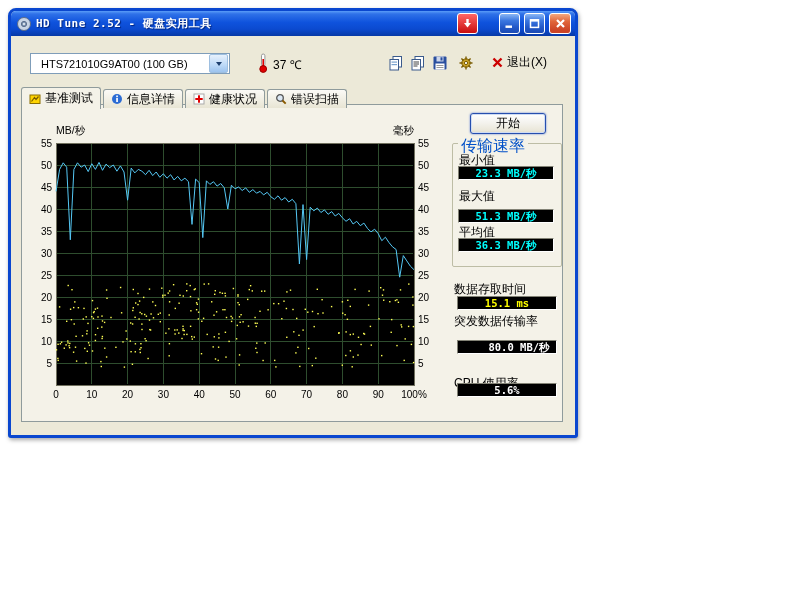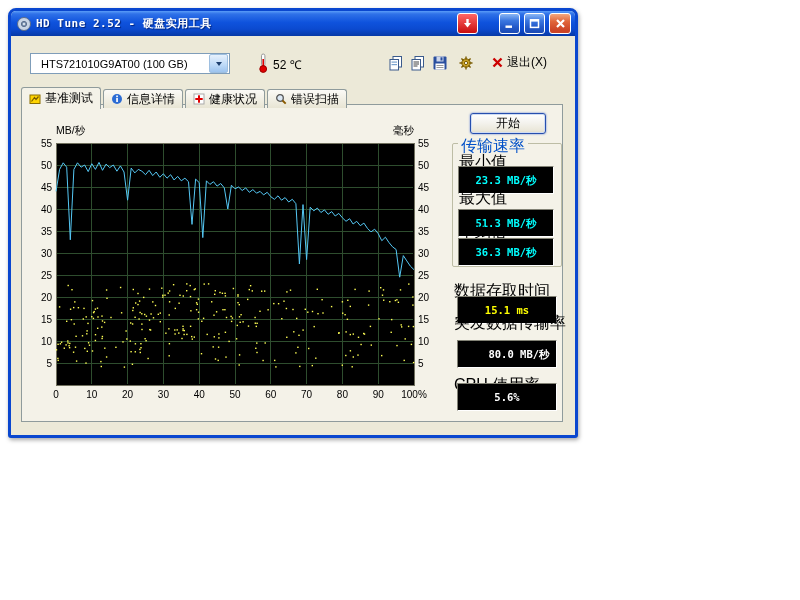--- a/index.html
+++ b/index.html
@@ -44,22 +44,22 @@
   #panel{position:absolute;left:10px;top:68px;width:542px;height:318px;box-sizing:border-box;
        border:1px solid #8f9b9c;background:#f4f2e8;z-index:2;}
   #bench-chart{position:absolute;left:4px;top:12px;}
   #start-btn{position:absolute;left:448px;top:8px;width:76px;height:21px;box-sizing:border-box;
        border:1px solid #274fae;border-radius:3px;cursor:pointer;font-size:12px;
        background:linear-gradient(180deg,#fff,#f4f3ee 45%,#e9e6d8 90%,#d8d4c0);
        box-shadow:inset 0 0 0 1px #cfdcf3, 0 0 2px #4a6fd0;}
   #transfer-group{position:absolute;left:430px;top:38px;width:110px;height:124px;box-sizing:border-box;
        border:1px solid #bdbda5;border-radius:2px;}
   #transfer-legend{position:absolute;left:5px;top:-8px;background:#f4f2e8;padding:0 3px;font-size:16px;}
-  .stat-label{position:absolute;font-size:16px;white-space:nowrap;}
-  .val-box{position:absolute;height:28px;box-sizing:border-box;background:#000;
+  .stat-label{position:absolute;font-size:12px;white-space:nowrap;}
+  .val-box{position:absolute;height:14px;box-sizing:border-box;background:#000;
        border-top:1px solid #828275;border-left:1px solid #828275;
        border-bottom:1px solid #fff;border-right:1px solid #fff;
        display:flex;align-items:center;justify-content:center;
        font-family:"DejaVu Sans Mono", monospace;font-size:10.5px;font-weight:bold;line-height:12px;}
   
   #transfer-group .stat-label{left:6px;}
   #min-box,#max-box,#avg-box{left:5px;width:96px;}
 </style>
 </head>
 <body>
@@ -119,21 +119,21 @@
           </span>
       </div>
 
       <span id="thermo">
         <svg width="13" height="22">
             <rect x="4.5" y="2" width="3.4" height="12" rx="1.7" fill="#fff" stroke="#999"></rect>
             <rect x="5.4" y="7" width="1.6" height="8" fill="#e00000"></rect>
             <circle cx="6.2" cy="17" r="3.4" fill="#e00000" stroke="#990000"></circle>
           </svg>
       </span>
-      <span id="temp-text">52 ℃</span>
+      <span id="temp-text">37 ℃</span>
 
       <button class="tool-btn" style="left:374px;">
         <span style="display:flex;">
           <svg width="18" height="18">
               <rect x="6" y="2.5" width="8.5" height="10.5" fill="#fff" stroke="#3a5a8c"></rect>
               <rect x="3" y="5.5" width="8.5" height="10.5" fill="#fff" stroke="#3a5a8c"></rect>
               <rect x="4.5" y="7.5" width="5.5" height="1.2" fill="#7ba3d0"></rect>
               <rect x="4.5" y="10" width="5.5" height="1.2" fill="#7ba3d0"></rect>
             </svg>
         </span>

